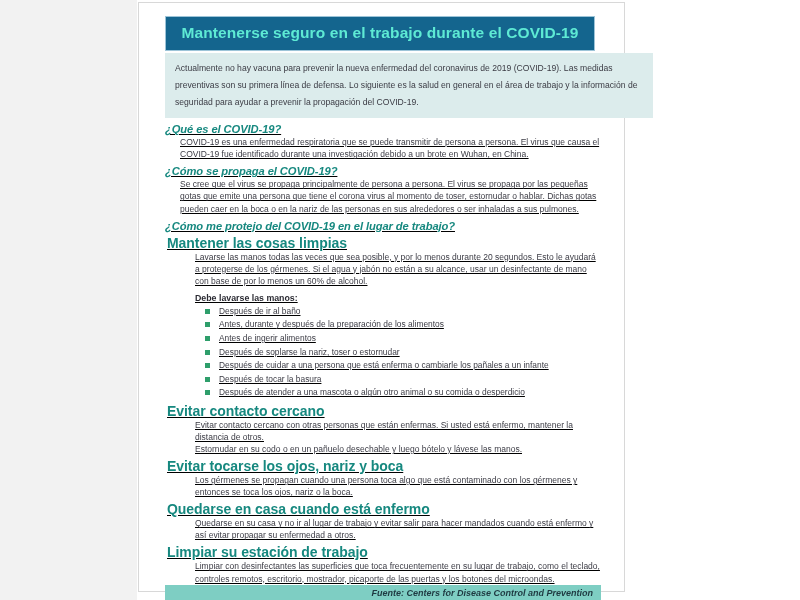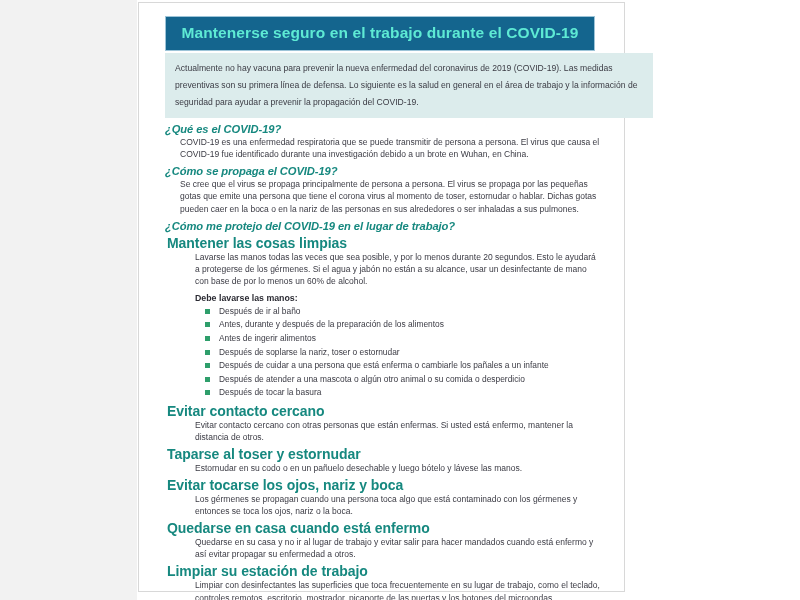--- a/index.html
+++ b/index.html
@@ -70,21 +70,21 @@
     color: #3b3b44;
     font-size: 8.6px;
     line-height: 1.95;
     padding: 7px 10px 8px 10px;
     width: 488px;
     box-sizing: border-box;
     margin-top: 2px;
   }
   .intro-box p { margin: 0; }
 
-  .section { margin-top: 5px; }
+  .section { margin-top: 5px; text-decoration: underline; }
 
   h2.q-head {
     margin: 0 0 1px 0;
     font-size: 11.2px;
     font-weight: bold;
     font-style: italic;
     color: #16887f;
     letter-spacing: -0.1px;
   }
 
@@ -178,28 +178,27 @@
       <h3 class="sub-head">Mantener las cosas limpias</h3>
       <p class="body-text deep">Lavarse las manos todas las veces que sea posible, y por lo menos durante 20 segundos. Esto le ayudará a protegerse de los gérmenes. Si el agua y jabón no están a su alcance, usar un desinfectante de mano con base de por lo menos un 60% de alcohol.</p>
 
       <h4 class="list-head">Debe lavarse las manos:</h4>
       <ul class="bullets">
         <li>Después de ir al baño</li>
         <li>Antes, durante y después de la preparación de los alimentos</li>
         <li>Antes de ingerir alimentos</li>
         <li>Después de soplarse la nariz, toser o estornudar</li>
         <li>Después de cuidar a una persona que está enferma o cambiarle los pañales a un infante</li>
+        <li>Después de tocar la basura</li>
         <li>Después de atender a una mascota o algún otro animal o su comida o desperdicio</li>
-        <li>Después de tocar la basura</li>
       </ul>
 
       <h3 class="sub-head">Evitar contacto cercano</h3>
       <p class="body-text deep">Evitar contacto cercano con otras personas que están enfermas. Si usted está enfermo, mantener la distancia de otros.</p>
 
-      <h3 class="sub-head">Taparse al toser y estornudar</h3>
       <p class="body-text deep">Estornudar en su codo o en un pañuelo desechable y luego bótelo y lávese las manos.</p>
 
       <h3 class="sub-head">Evitar tocarse los ojos, nariz y boca</h3>
       <p class="body-text deep">Los gérmenes se propagan cuando una persona toca algo que está contaminado con los gérmenes y entonces se toca los ojos, nariz o la boca.</p>
 
       <h3 class="sub-head">Quedarse en casa cuando está enfermo</h3>
       <p class="body-text deep">Quedarse en su casa y no ir al lugar de trabajo y evitar salir para hacer mandados cuando está enfermo y así evitar propagar su enfermedad a otros.</p>
 
       <h3 class="sub-head">Limpiar su estación de trabajo</h3>
       <p class="body-text deep">Limpiar con desinfectantes las superficies que toca frecuentemente en su lugar de trabajo, como el teclado, controles remotos, escritorio, mostrador, picaporte de las puertas y los botones del microondas.</p>

